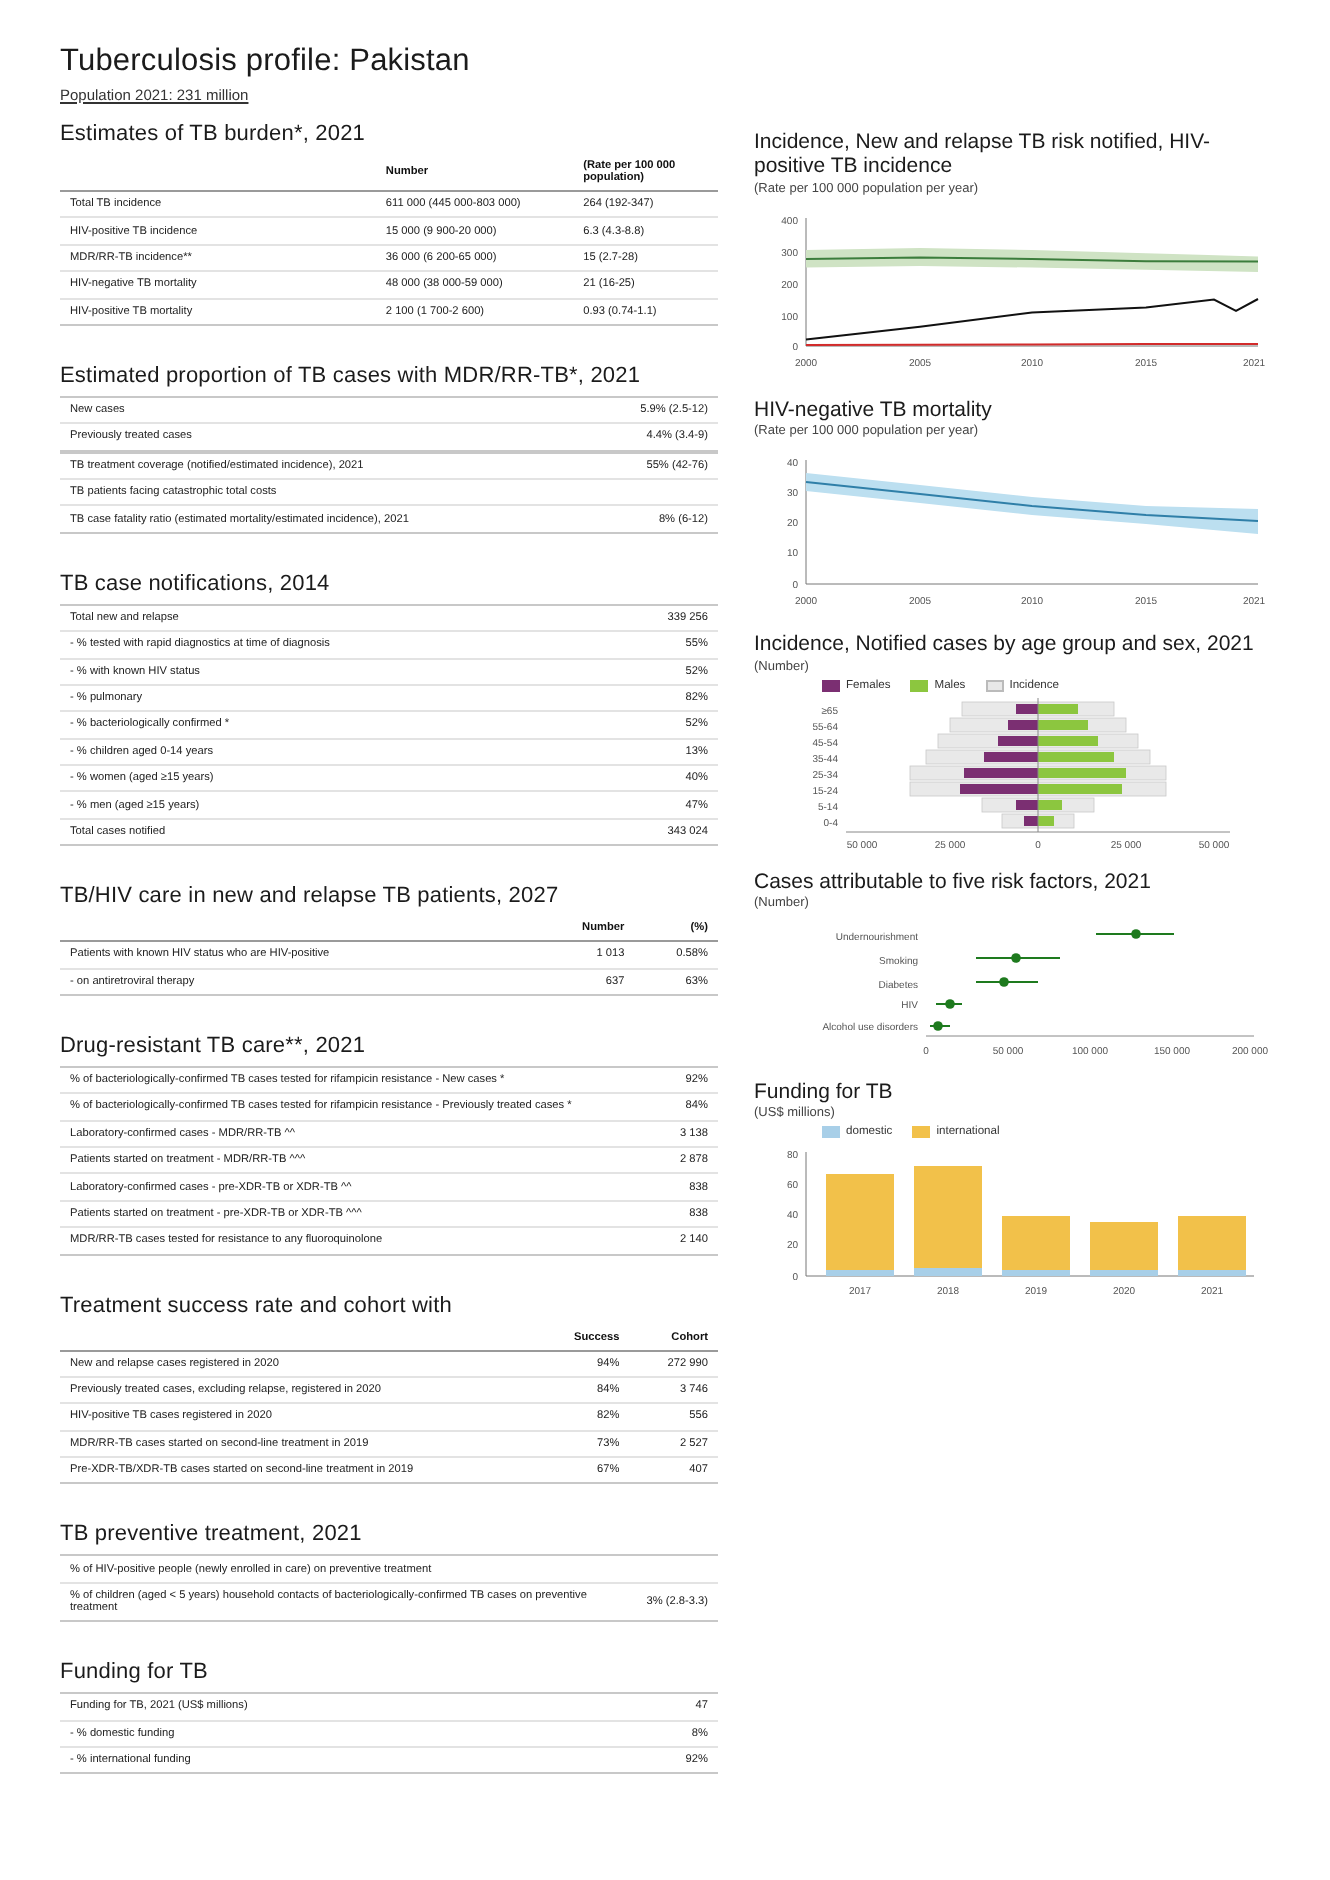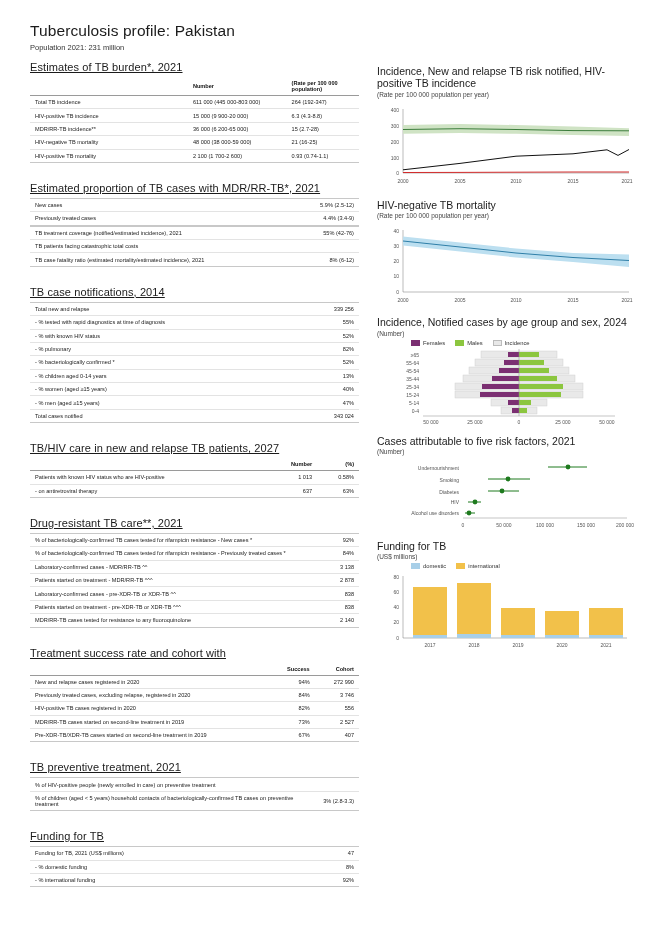--- a/index.html
+++ b/index.html
@@ -11,23 +11,23 @@
     color: #222;
     position: relative;
     overflow: hidden;
   }
   .page { position:absolute; left:0; top:0; width:665px; height:668px; padding: 22px 26px 0 30px; }
   .cols { display:flex; gap:18px; }
   .col-left { width: 330px; }
   .col-right { width: 262px; }
 
   h1.title { font-size: 15.5px; font-weight: 400; margin: 0 0 3px 0; color:#1b1b1b; letter-spacing:0.1px;}
-  .subtitle { font-size: 7.5px; color:#333; margin:0 0 7px 0; }
-
-  h2.sect { font-size: 11px; font-weight:400; color:#1b1b1b; margin: 19px 0 4px 0; letter-spacing:0.1px;text-decoration:underline; }
+  .subtitle { font-size: 7.5px; color:#333; margin:0 0 7px 0;text-decoration:underline; }
+
+  h2.sect { font-size: 11px; font-weight:400; color:#1b1b1b; margin: 19px 0 4px 0; letter-spacing:0.1px; }
   h2.sect.first { margin-top: 2px; }
 
   table.tbl { width:100%; border-collapse: collapse; font-size:5.6px; }
   table.tbl th { font-weight:bold; font-size:5.6px; text-align:right; padding:3px 5px; border-bottom:1px solid #bfbfbf; color:#111; }
   table.tbl th.l { text-align:left; }
   table.tbl td { padding:3.2px 5px; border-bottom:1px solid #e3e3e3; color:#222; text-align:right; }
   table.tbl td.l { text-align:left; }
   table.tbl tr.head-sep th { border-bottom:1px solid #9a9a9a; }
   table.tbl tr:last-child td { border-bottom:1px solid #c8c8c8; }
   table.tbl.noheader tr:first-child td { border-top:1px solid #c8c8c8; }
@@ -332,21 +332,21 @@
           <text class="tick" x="83" y="80" text-anchor="middle">2005</text>
           <text class="tick" x="139" y="80" text-anchor="middle">2010</text>
           <text class="tick" x="196" y="80" text-anchor="middle">2015</text>
           <text class="tick" x="250" y="80" text-anchor="middle">2021</text>
           <path d="M26,14.5 L83,20.5 L139,26.5 L196,31 L252,32.5 L252,45 L196,40 L139,35.5 L83,29.5 L26,23.5 Z" fill="#bcdff0"></path>
           <polyline points="26,19 83,25 139,31 196,35.5 252,38.5" fill="none" stroke="#2f7fa8" stroke-width="1"></polyline>
         </svg>
       </div>
 
       <div class="chart-block">
-        <h3 class="ctitle">Incidence, Notified cases by age group and sex, 2024</h3>
+        <h3 class="ctitle">Incidence, Notified cases by age group and sex, 2021</h3>
         <div class="cunit">(Number)</div>
         <div class="legend-row">
           <span class="legend-item">
               <span class="swatch" style="background:#7b2f72"></span>
               <span>Females</span>
             </span>
           <span class="legend-item">
               <span class="swatch" style="background:#8cc63f"></span>
               <span>Males</span>
             </span>

